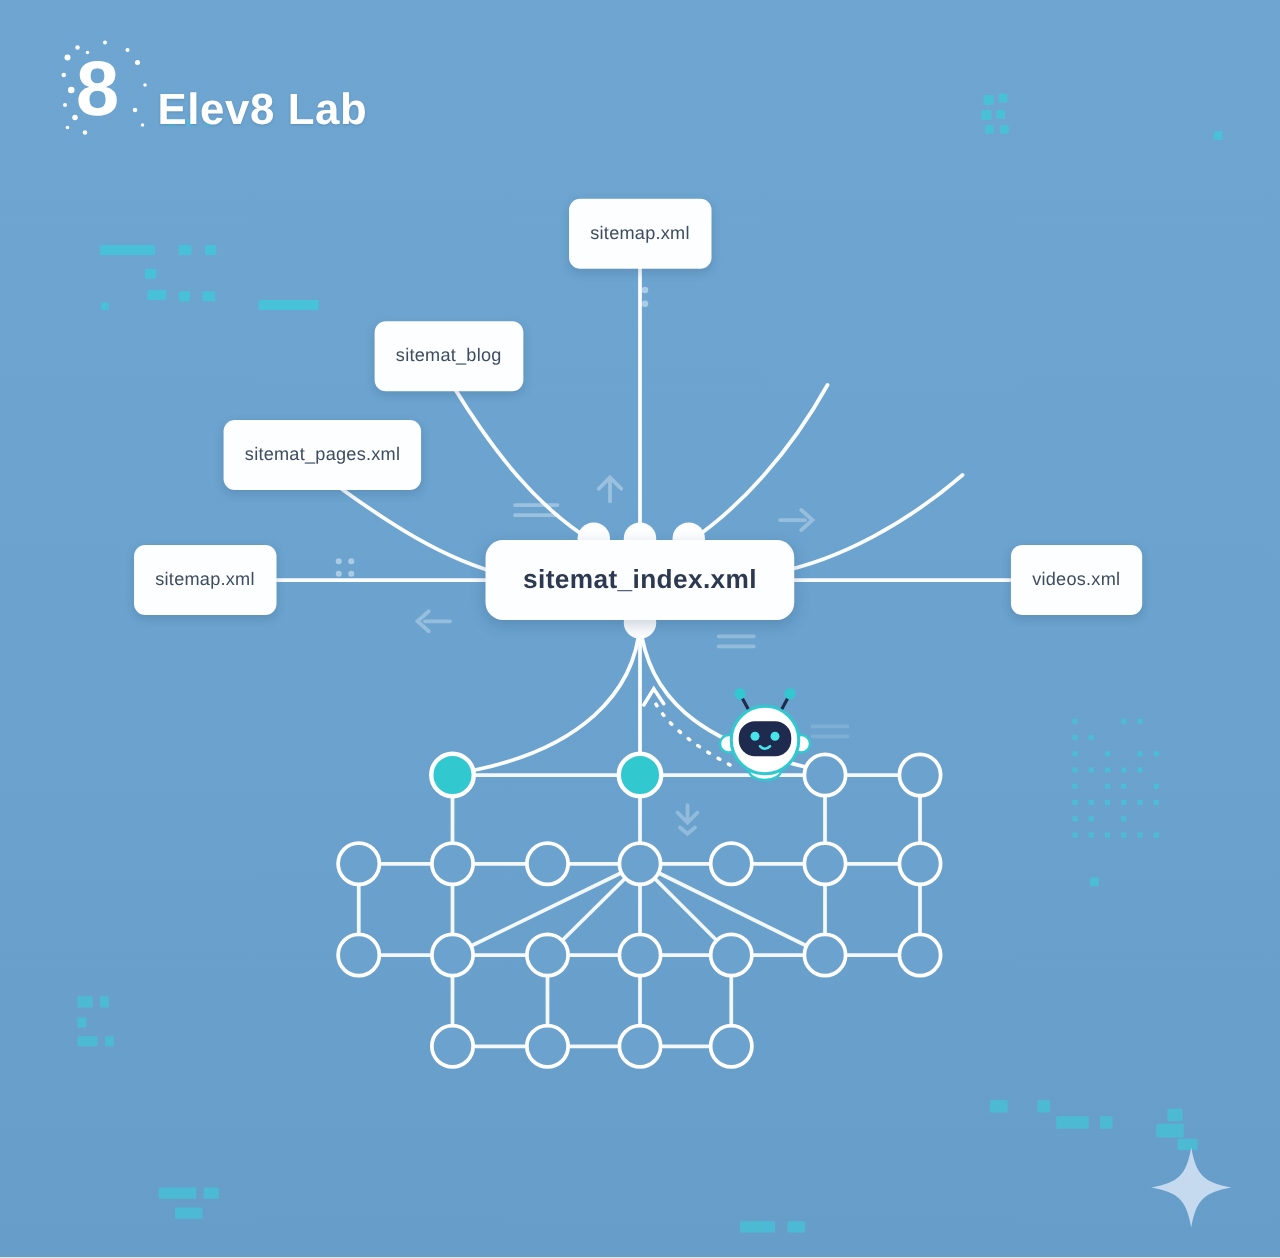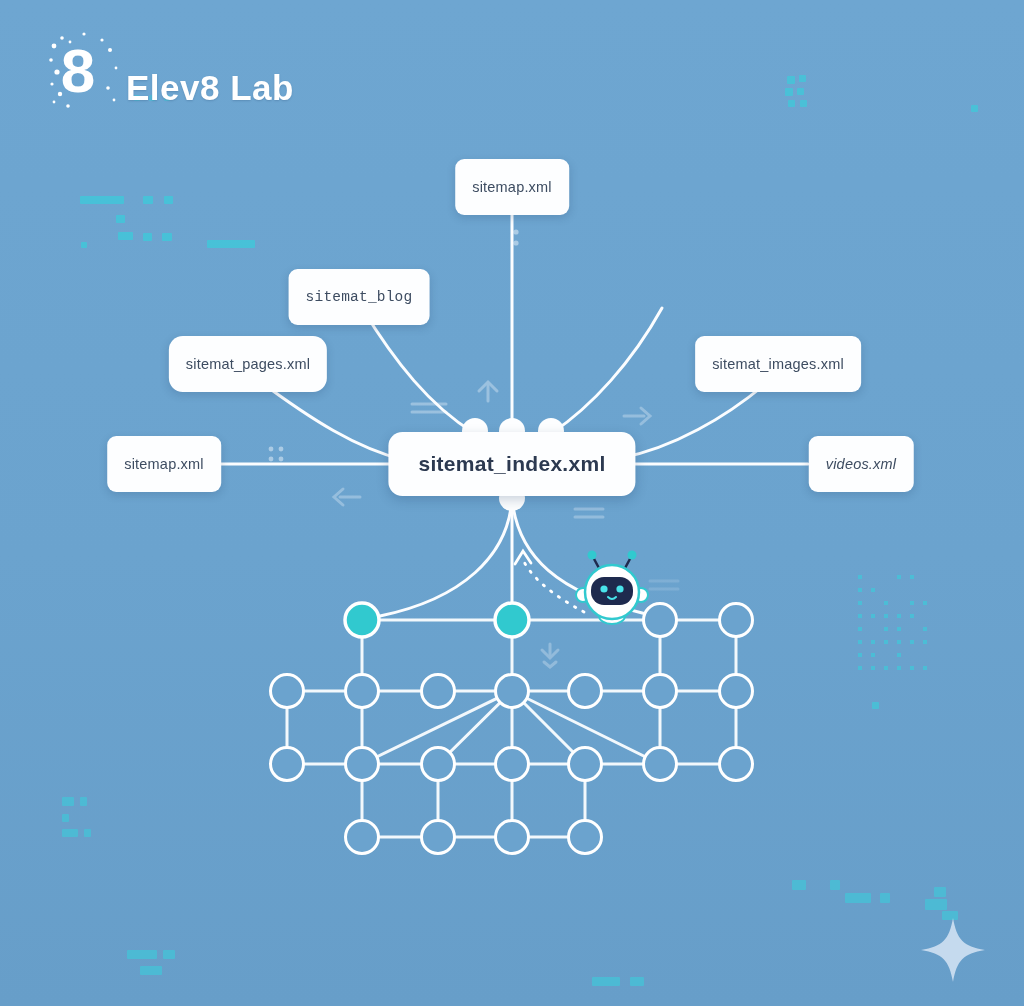--- a/index.html
+++ b/index.html
@@ -314,21 +314,20 @@
         <circle cx="66" cy="22" r="2.0"></circle>
         <circle cx="72" cy="40" r="1.4"></circle>
       <circle cx="64" cy="60" r="1.8"></circle>
         <circle cx="70" cy="72" r="1.4"></circle>
         <circle cx="40" cy="6" r="1.6"></circle>
     </g>
   </svg>
   <div class="brand-name">Elev8 Lab</div>
 
   <div class="chip" style="left:512px;top:187px;">sitemap.xml</div>
-  <div class="chip" style="left:359px;top:297px;font-family:Liberation Mono, monospace;">sitemat_blog</div>
-  <div class="chip" style="left:248px;top:364px;border-radius:14px;">sitemat_pages.xml</div>
-  <div class="chip" style="left:778px;top:364px;">sitemat_images.xml</div>
+  <div class="chip" style="left:359px;top:285px;">sitemat_blog</div>
+  <div class="chip" style="left:258px;top:364px;">sitemat_pages.xml</div>
   <div class="chip" style="left:164px;top:464px;">sitemap.xml</div>
-  <div class="chip" style="left:861px;top:464px;font-style:italic;">videos.xml</div>
+  <div class="chip" style="left:861px;top:464px;">videos.xml</div>
 
   <div class="chip center" style="left:512px;top:464px;">sitemat_index.xml</div>
 
 </div>
 
 </body></html>

